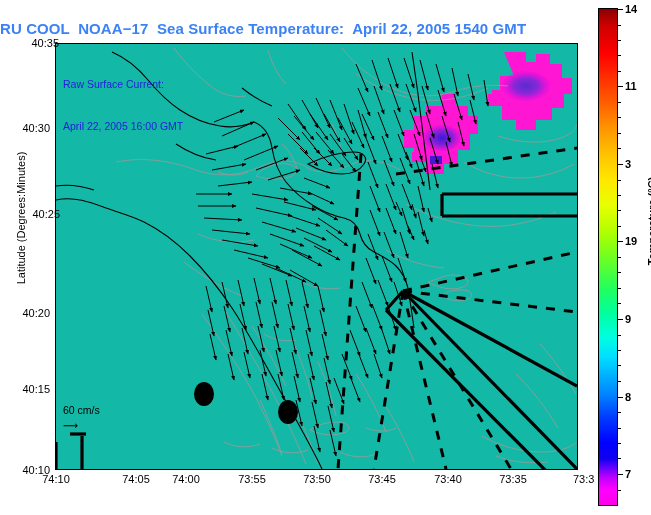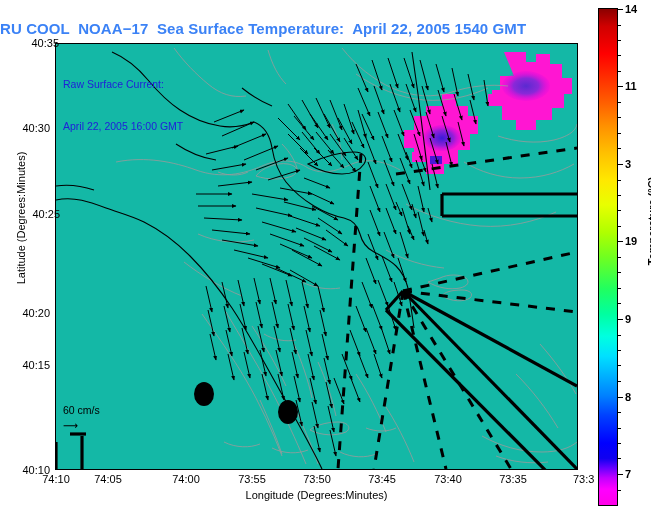--- a/index.html
+++ b/index.html
@@ -379,35 +379,34 @@
       <div>April 22, 2005 16:00 GMT</div>
     </div>
 
     <div id="veckey">
       <span>60 cm/s</span>
       <span class="arrow">⟶</span>
     </div>
   </div>
 
   <div class="xlab" style="left:56px">74:10</div>
-  <div class="xlab" style="left:108px">74:05</div>
+  <div class="xlab" style="left:136px">74:05</div>
   <div class="xlab" style="left:186px">74:00</div>
   <div class="xlab" style="left:252px">73:55</div>
   <div class="xlab" style="left:317px">73:50</div>
   <div class="xlab" style="left:382px">73:45</div>
   <div class="xlab" style="left:448px">73:40</div>
   <div class="xlab" style="left:513px">73:35</div>
   <div class="xlab" style="left:573px;transform:none">73:3</div>
-  <div id="xaxis-title">Longitude (Degrees:Minutes)</div>
 
   <div class="ylab" style="left:19px;top:43px;width:40px">40:35</div>
   <div class="ylab" style="left:10px;top:128px;width:40px">40:30</div>
   <div class="ylab" style="left:20px;top:214px;width:40px">40:25</div>
   <div class="ylab" style="left:10px;top:313px;width:40px">40:20</div>
-  <div class="ylab" style="left:10px;top:365px;width:40px">40:15</div>
+  <div class="ylab" style="left:10px;top:389px;width:40px">40:15</div>
   <div class="ylab" style="left:10px;top:470px;width:40px">40:10</div>
   <div id="yaxis-title">Latitude (Degrees:Minutes)</div>
 
   <div id="cbar"></div>
 
   <div class="cbtick" style="top:9px"></div>
   <div class="cbtick" style="top:86px"></div>
   <div class="cbtick" style="top:164px"></div>
   <div class="cbtick" style="top:241px"></div>
   <div class="cbtick" style="top:319px"></div>

